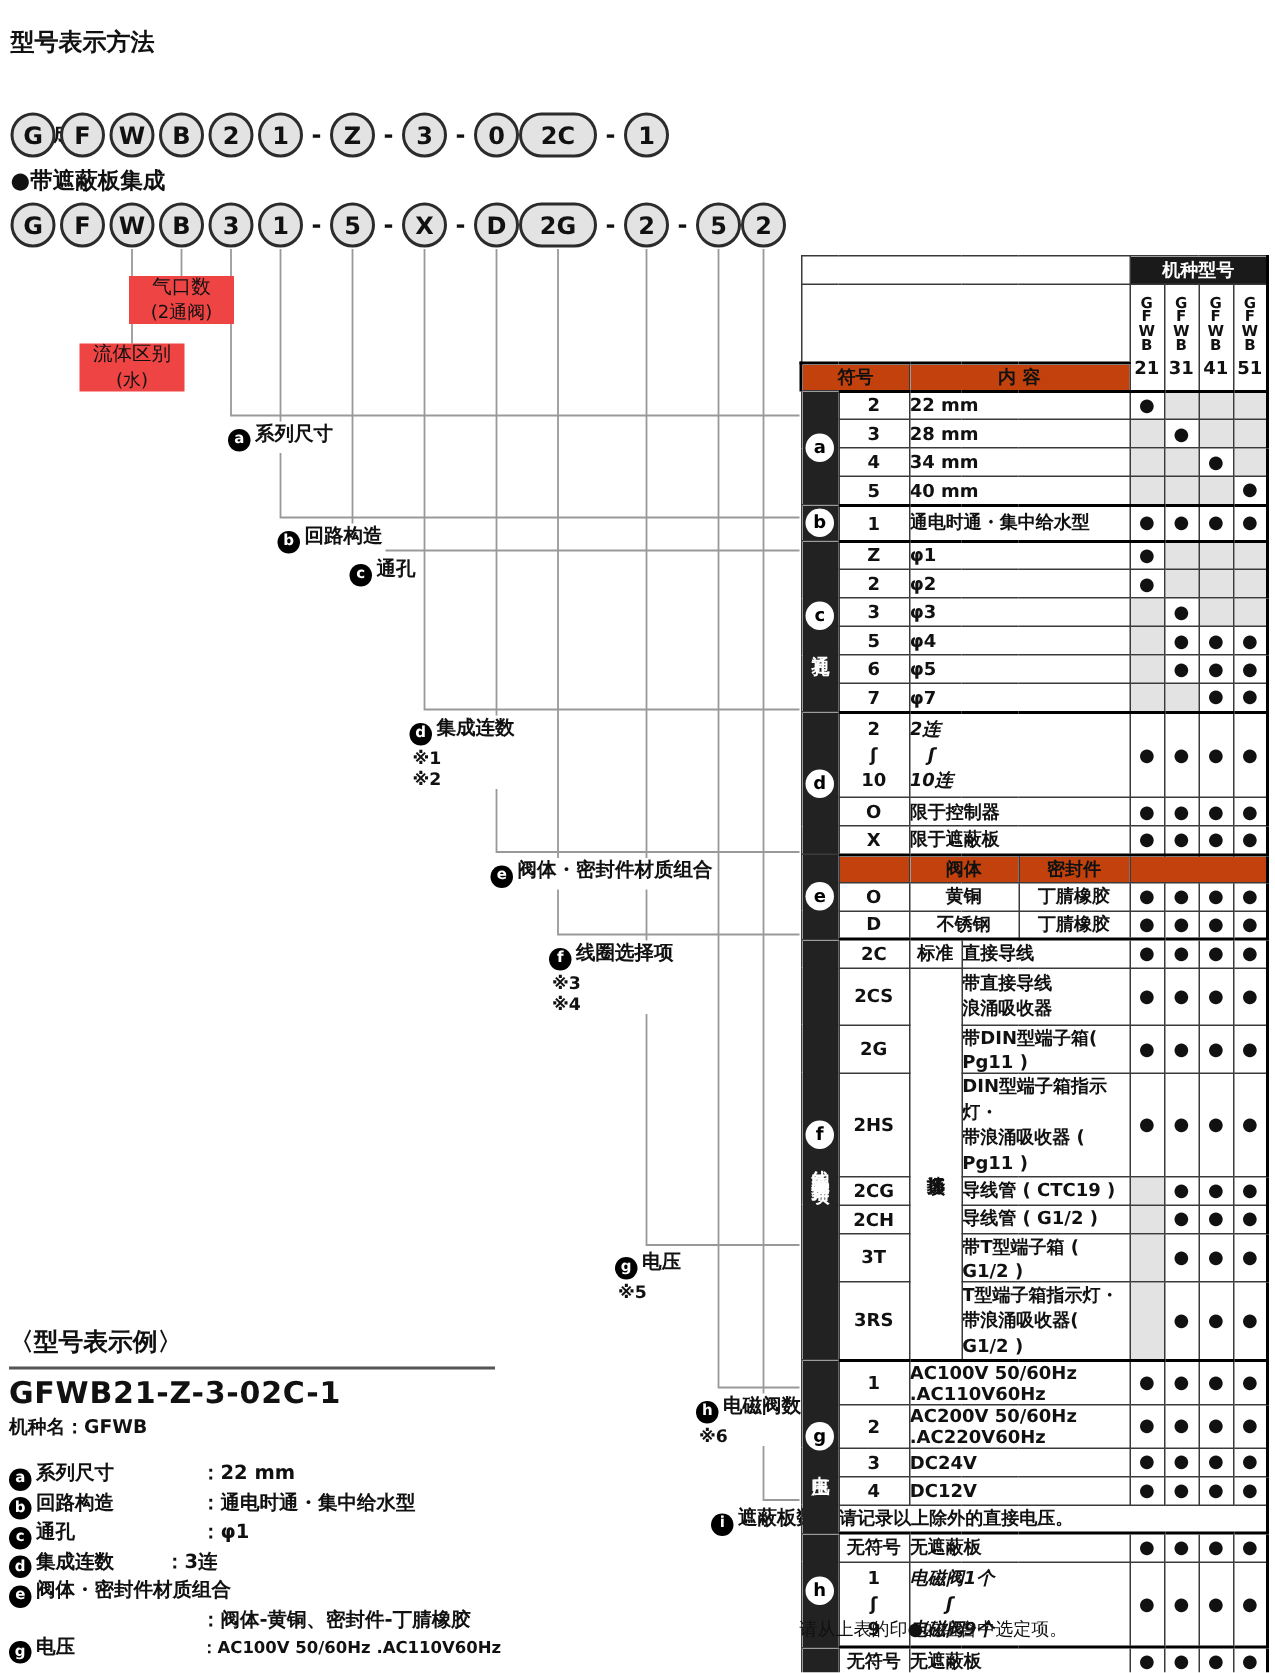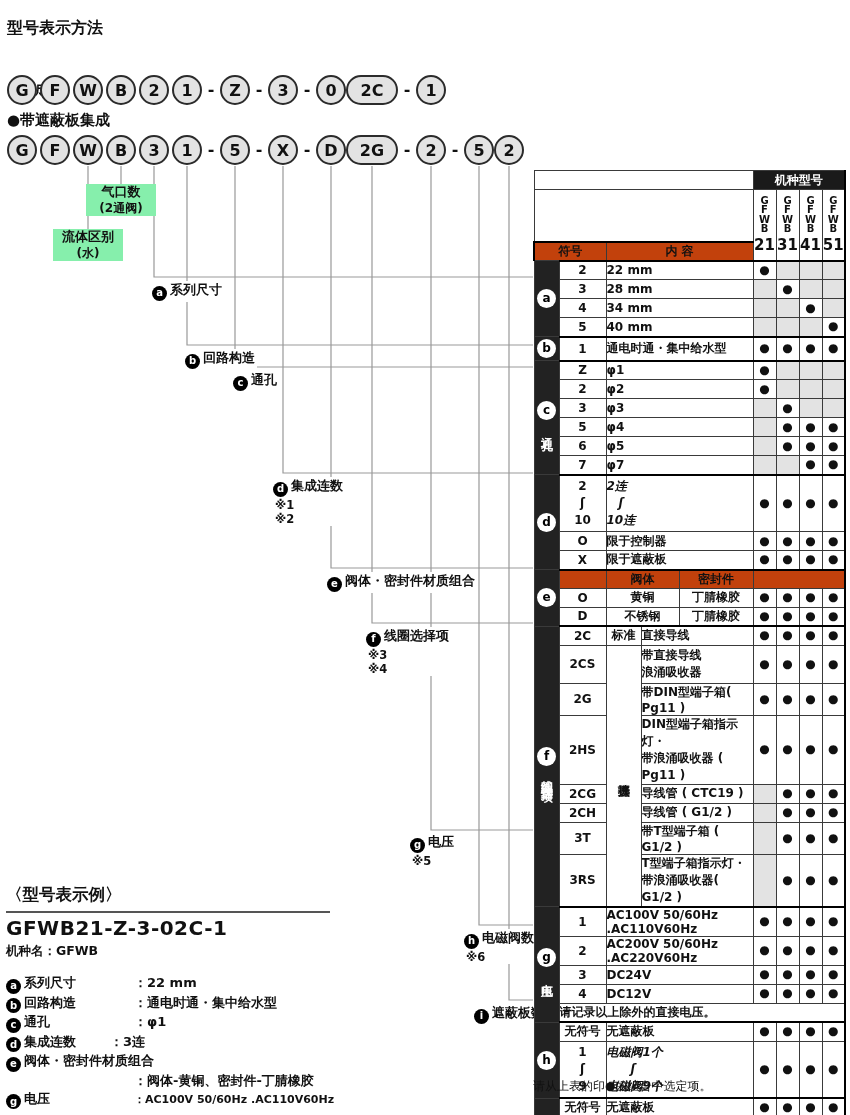--- a/index.html
+++ b/index.html
@@ -14,21 +14,21 @@
   .coderow{position:absolute;left:7px;display:flex;align-items:center;z-index:3;height:30px;}
   .coderow.r1{top:75px;} .coderow.r2{top:135px;}
   .seg{margin-right:3px;box-sizing:border-box;}
   .seg.circle,.seg.pill{display:inline-flex;align-items:center;justify-content:center;
      width:30px;height:30px;border:2px solid #2b2b2b;border-radius:50%;background:#e3e3e3;
      font-size:16px;font-weight:bold;}
   .seg.pill{width:52px;border-radius:15px;}
   .seg.dash{display:inline-block;width:12px;text-align:center;font-weight:bold;font-size:16px;line-height:30px;}
   .seg.joined{margin-left:-3px;}
 
-  .twoline{position:absolute;z-index:2;background:#86efac;text-align:center;font-weight:bold;line-height:16px;}
+  .twoline{position:absolute;z-index:2;background:#ef4444;text-align:center;font-weight:normal;line-height:16px;}
   .twoline .l1{font-size:13px;} .twoline .l2{font-size:12px;}
   .ports{left:86px;top:184px;width:70px;} .fluid{left:53px;top:229px;width:70px;}
 
   .mark{display:inline-flex;width:15px;height:15px;border-radius:50%;background:#000;color:#fff;
         font-size:10px;font-weight:bold;align-items:center;justify-content:center;margin-right:3px;
         vertical-align:-2px;flex:none;}
   .callout{position:absolute;z-index:2;background:#fff;font-size:13px;font-weight:bold;
            padding:1px 2px;line-height:16px;white-space:nowrap;}
   .callout .fn{display:block;font-size:11.5px;margin-left:2px;margin-top:2px;line-height:12px;}
   .co-a{left:150px;top:281px;} .co-b{left:183px;top:349px;} .co-c{left:231px;top:371px;}
@@ -37,21 +37,21 @@
 
   .tablewrap{position:absolute;left:533px;top:170px;z-index:3;}
   table.sel{border-collapse:collapse;table-layout:fixed;}
   table.sel td{border:1px solid #3a3a3a;padding:0;font-size:12px;font-weight:bold;
                vertical-align:middle;overflow:hidden;}
   td.blank{border:none;background:#fff;}
   td.ghead{background:#1a1a1a;color:#fff;text-align:center;font-size:12.5px;border:2px solid #000;}
   td.mh{text-align:center;vertical-align:middle;background:#fff;}
   td.mh div{display:flex;flex-direction:column;align-items:center;}
   td.mh i{font-style:normal;font-size:10px;line-height:9.5px;font-weight:bold;}
-  td.mh b{font-size:15px;margin-top:2px;}
+  td.mh b{font-size:12px;margin-top:2px;}
   td.chead,td.hdr{background:#c2410c;text-align:center;font-size:12px;}
   td.bar{background:#222;border:1px solid #000;border-left:2px solid #000;border-top:2px solid #fff;
          vertical-align:top;text-align:center;}
   .bletter{display:block;width:19px;height:19px;border-radius:50%;background:#fff;color:#000;
            font-weight:bold;font-size:12px;line-height:19px;text-align:center;margin:2px auto 2px;}
   .bside{writing-mode:vertical-lr;text-orientation:upright;color:#fff;font-size:12px;font-weight:bold;
          letter-spacing:3px;display:inline-block;margin-top:2px;}
   td.sym{text-align:center;}
   td.sms{font-size:10.5px;}
   td.ct{text-align:center;}

